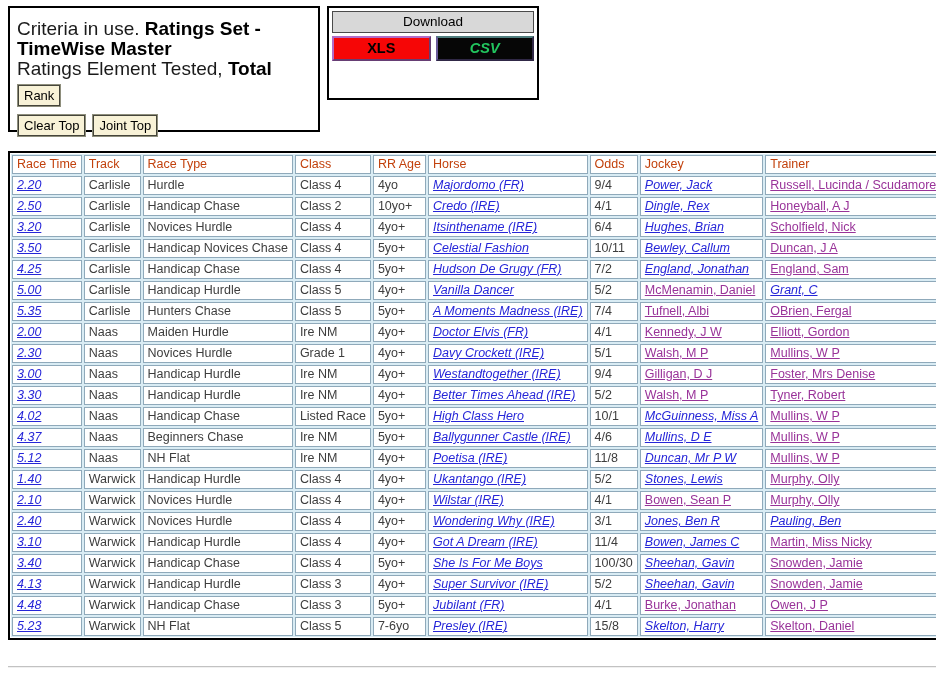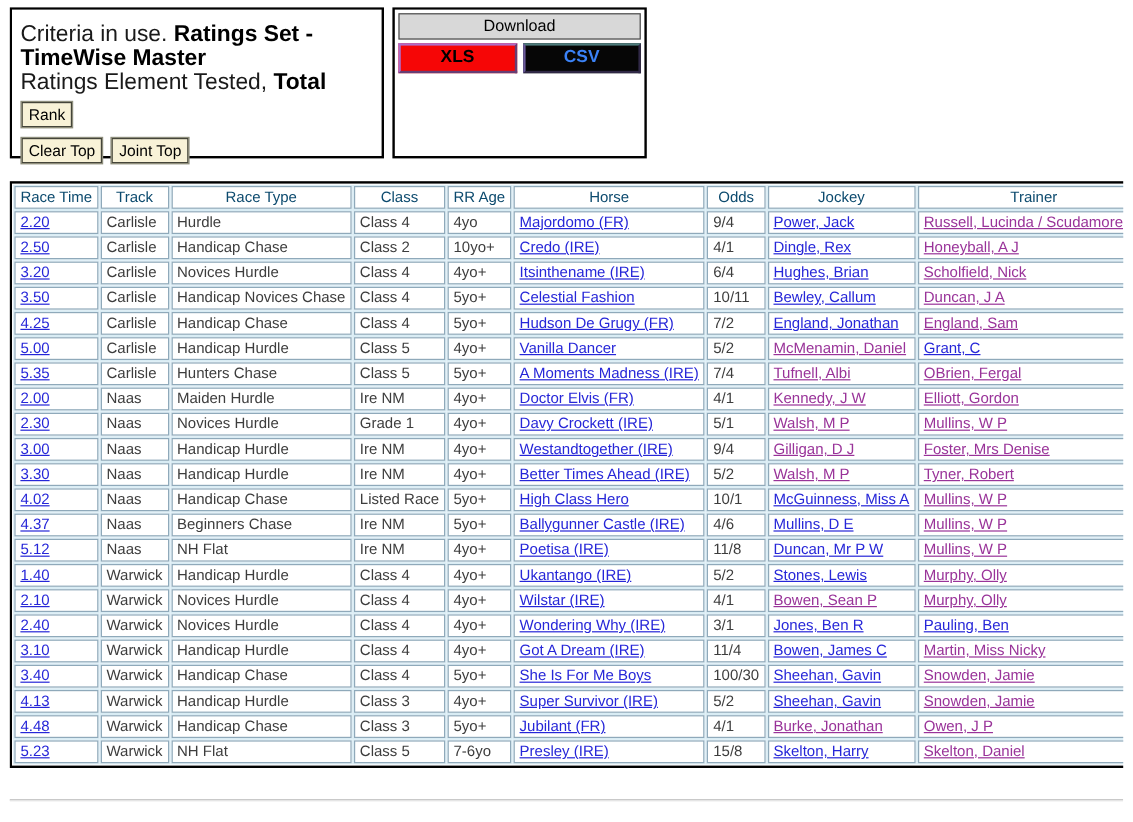--- a/index.html
+++ b/index.html
@@ -31,21 +31,21 @@
     border:1px solid #45453a;
     box-shadow:0 0 0 1px #8e8e7c;
     font-family:"Liberation Sans",sans-serif;
     font-size:13px;
     color:#000;
     padding:2px 5px;
     margin:1px;
     cursor:pointer;
   }
   .download-box {
-    width:212px; height:126px;
+    width:212px; height:94px;
     border:2px solid #000;
     padding:3px 3px;
   }
   .download-header {
     background:#d8d8d8;
     border:1px solid #4a4a4a;
     text-align:center;
     font-size:13.5px;
     color:#000;
     padding:2px 0 3px 0;
@@ -53,21 +53,21 @@
   .dl-buttons { display:flex; gap:5px; margin-top:3px; }
   .dl-buttons button {
     flex:1;
     font-family:"Liberation Sans",sans-serif;
     font-weight:bold;
     font-size:14.5px;
     padding:2px 0 3px 0;
     cursor:pointer;
   }
   .xls-btn { background:#f60606; color:#000; border:2px outset #b06cc8; }
-  .csv-btn { background:#060606; color:#3b82f6; border:2px outset #6a5a9a; border-top-color:#4f7d7d; }
+  .csv-btn { background:#060606; color:#22c55e; border:2px outset #6a5a9a; border-top-color:#4f7d7d;font-style:italic; }
 
   
   table.races {
     margin-top:19px;
     border:2px solid #000;
     border-collapse:separate;
     border-spacing:2px;
     background:#fff;
     table-layout:fixed;
   }
@@ -77,23 +77,23 @@
     box-shadow:0 0 0 1px #d9ecf4;
     padding:1px 4px;
     font-size:12.5px;
     line-height:15px;
     height:17px;
     white-space:nowrap;
     overflow:hidden;
     text-align:left;
     color:#3d3d3d;
   }
-  .races th { text-align:center; color:#0c4a6e; font-weight:normal; }
+  .races th { text-align:left; color:#c2410c; font-weight:normal; }
   .races a { text-decoration:underline; cursor:pointer; }
-  a.link-new { color:var(--link-new,#2626d8); }
+  a.link-new { color:var(--link-new,#2626d8);font-style:italic; }
   a.link-visited { color:var(--link-visited,#993399); }
 
   hr.bottom-rule {
     border:none;
     height:2px;
     background:#e0e0e0;
     border-top:1px solid #c2c2c2;
     border-bottom:1px solid #f0f0f0;
     margin:26px 0 0 0;
   }

